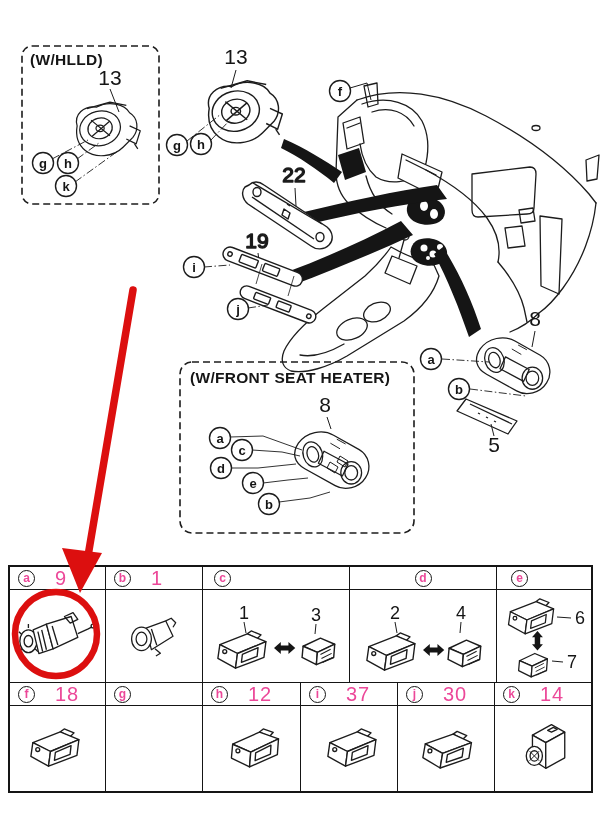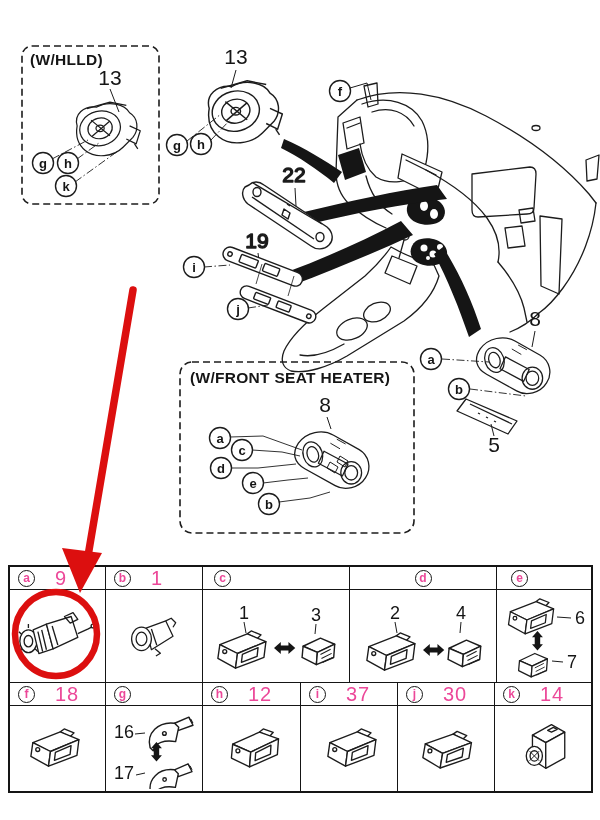--- a/index.html
+++ b/index.html
@@ -403,31 +403,20 @@
       <div class="tbody">
         <svg width="94" height="80" viewBox="0 0 94 80">
           <use href="#sym-rocker" transform="translate(14,18) scale(0.98)"></use>
         </svg>
       </div>
     </div>
     <div class="tcol" style="width:97px">
       <div class="thead">
         <span class="lettercircle">g</span>
       </div>
-      <div class="tbody">
-        <svg width="95" height="80" viewBox="0 0 95 80">
-          <text class="cellnum" x="17" y="29" text-anchor="middle">16</text>
-          <path d="M28,25 L38,24" stroke="#1c1c1c" stroke-width="1" fill="none"></path>
-          <use href="#sym-dome" transform="translate(37,2) scale(1.02)"></use>
-          <use href="#sym-varrow" transform="translate(44,33) scale(0.78)"></use>
-          <text class="cellnum" x="17" y="70" text-anchor="middle">17</text>
-          <path d="M29,66 L38,64" stroke="#1c1c1c" stroke-width="1" fill="none"></path>
-          <use href="#sym-dome" transform="translate(38,49) scale(0.98)"></use>
-        </svg>
-      </div>
     </div>
     <div class="tcol" style="width:98px">
       <div class="thead">
         <span class="lettercircle">h</span>
         <span class="headnum">12</span>
       </div>
       <div class="tbody">
         <svg width="96" height="80" viewBox="0 0 96 80">
           <use href="#sym-rocker" transform="translate(20,20) scale(0.98) rotate(-3)"></use>
         </svg>

